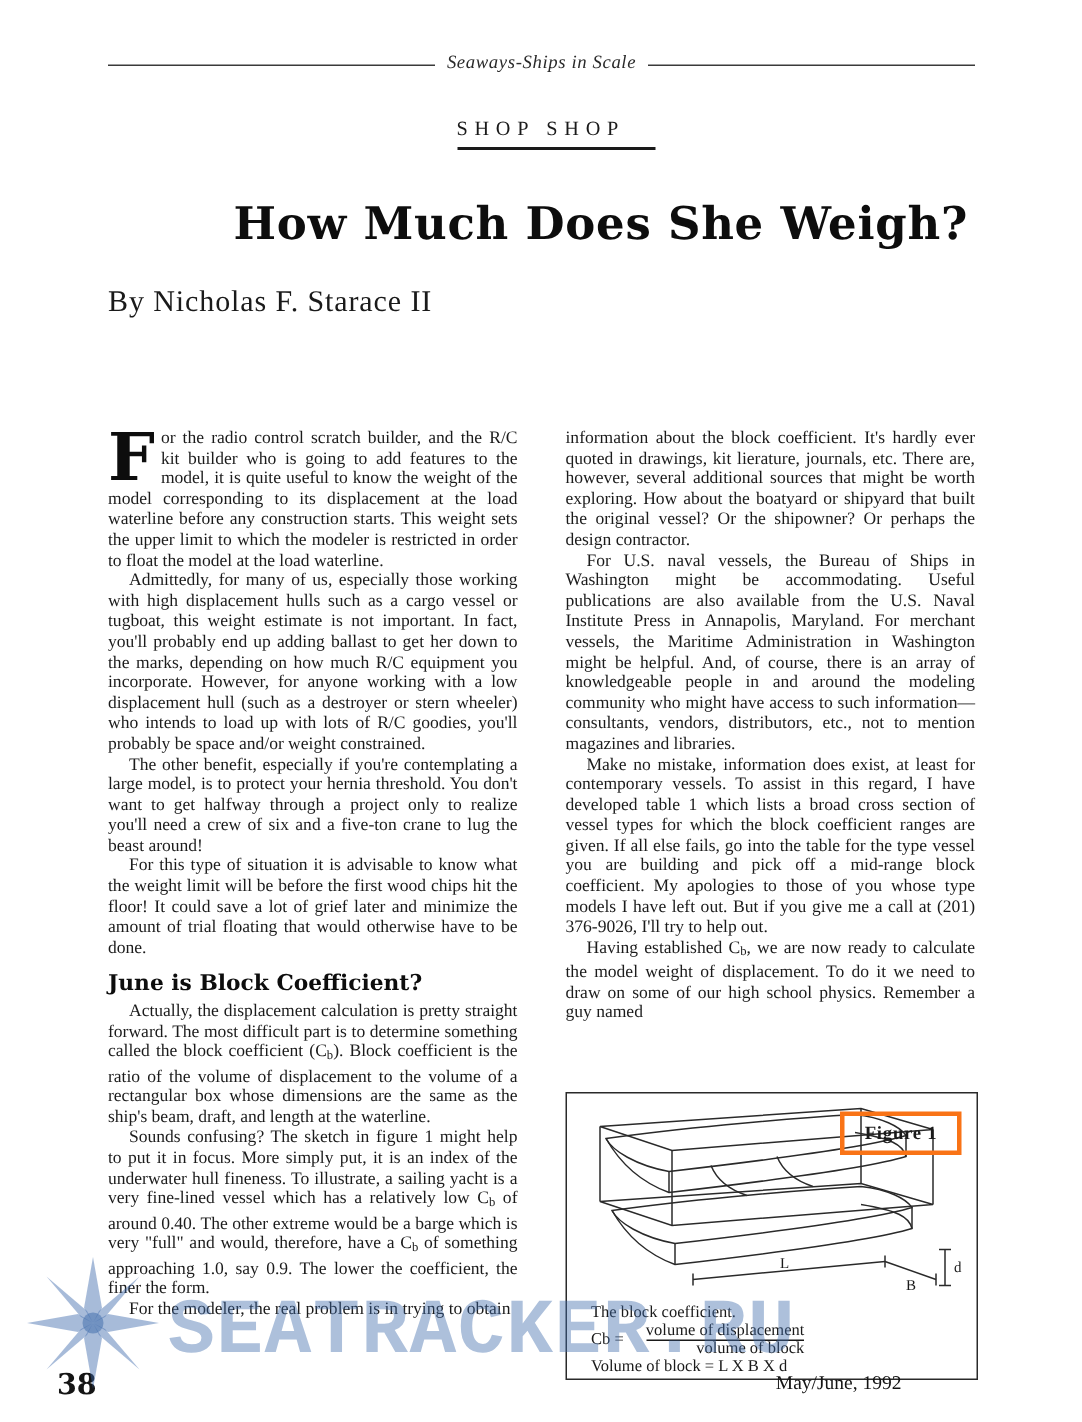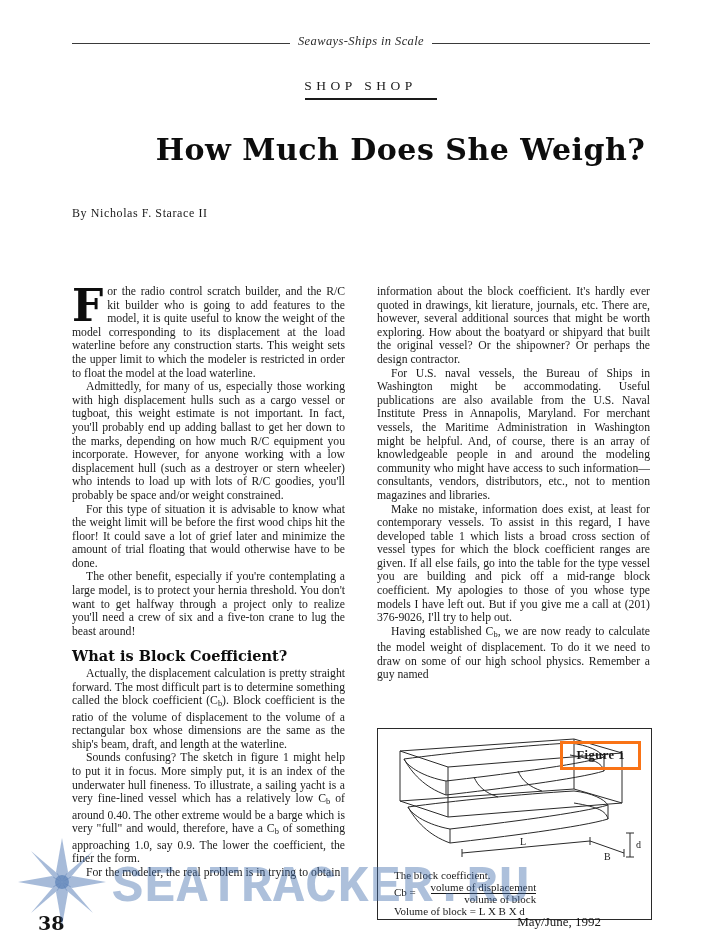--- a/index.html
+++ b/index.html
@@ -79,24 +79,23 @@
     color: #0d0d0d;
     padding-left: 40px;
   }
 
   
   .byline {
     position: absolute;
     left: 72px;
     top: 190px;
     font-family: "Liberation Serif", serif;
-    font-size: 12px;
+    font-size: 20px;
     letter-spacing: 0.6px;
     color: #1a1a1a;
-    margin-top: 16px;
   }
 
   
   .col {
     position: absolute;
     top: 285px;
     width: 273px;
     font-size: 11.7px;
     line-height: 13.6px;
     text-align: justify;
@@ -238,24 +237,24 @@
   <div class="kicker">SHOP SHOP</div>
   <div class="kicker-rule"></div>
 
   <h1 class="headline">How Much Does She Weigh?</h1>
 
   <div class="byline">By Nicholas F. Starace II</div>
 
   <div class="col col-left">
     <p class="dropcap-para noindent"><span class="dropcap">F</span><span>or the radio control scratch builder, and the R/C kit builder who is going to add features to the model, it is quite useful to know the weight of the model corresponding to its displacement at the load waterline before any construction starts. This weight sets the upper limit to which the modeler is restricted in order to float the model at the load waterline.</span></p>
     <p>Admittedly, for many of us, especially those working with high displacement hulls such as a cargo vessel or tugboat, this weight estimate is not important. In fact, you'll probably end up adding ballast to get her down to the marks, depending on how much R/C equipment you incorporate. However, for anyone working with a low displacement hull (such as a destroyer or stern wheeler) who intends to load up with lots of R/C goodies, you'll probably be space and/or weight constrained.</p>
+    <p>The other benefit, especially if you're contemplating a large model, is to protect your hernia threshold. You don't want to get halfway through a project only to realize you'll need a crew of six and a five-ton crane to lug the beast around!</p>
     <p>For this type of situation it is advisable to know what the weight limit will be before the first wood chips hit the floor! It could save a lot of grief later and minimize the amount of trial floating that would otherwise have to be done.</p>
-    <p>The other benefit, especially if you're contemplating a large model, is to protect your hernia threshold. You don't want to get halfway through a project only to realize you'll need a crew of six and a five-ton crane to lug the beast around!</p>
-
-    <h2 class="subhead">What is Block Coefficient?</h2>
+
+    <h2 class="subhead">June is Block Coefficient?</h2>
 
     <p>Actually, the displacement calculation is pretty straight forward. The most difficult part is to determine something called the block coefficient (C<sub>b</sub>). Block coefficient is the ratio of the volume of displacement to the volume of a rectangular box whose dimensions are the same as the ship's beam, draft, and length at the waterline.</p>
     <p>Sounds confusing? The sketch in figure 1 might help to put it in focus. More simply put, it is an index of the underwater hull fineness. To illustrate, a sailing yacht is a very fine-lined vessel which has a relatively low C<sub>b</sub> of around 0.40. The other extreme would be a barge which is very "full" and would, therefore, have a C<sub>b</sub> of something approaching 1.0, say 0.9. The lower the coefficient, the finer the form.</p>
     <p>For the modeler, the real problem is in trying to obtain</p>
   </div>
 
   <div class="col col-right">
     <p class="noindent">information about the block coefficient. It's hardly ever quoted in drawings, kit lierature, journals, etc. There are, however, several additional sources that might be worth exploring. How about the boatyard or shipyard that built the original vessel? Or the shipowner? Or perhaps the design contractor.</p>
     <p>For U.S. naval vessels, the Bureau of Ships in Washington might be accommodating. Useful publications are also available from the U.S. Naval Institute Press in Annapolis, Maryland. For merchant vessels, the Maritime Administration in Washington might be helpful. And, of course, there is an array of knowledgeable people in and around the modeling community who might have access to such information—consultants, vendors, distributors, etc., not to mention magazines and libraries.</p>
     <p>Make no mistake, information does exist, at least for contemporary vessels. To assist in this regard, I have developed table 1 which lists a broad cross section of vessel types for which the block coefficient ranges are given. If all else fails, go into the table for the type vessel you are building and pick off a mid-range block coefficient. My apologies to those of you whose type models I have left out. But if you give me a call at (201) 376-9026, I'll try to help out.</p>

